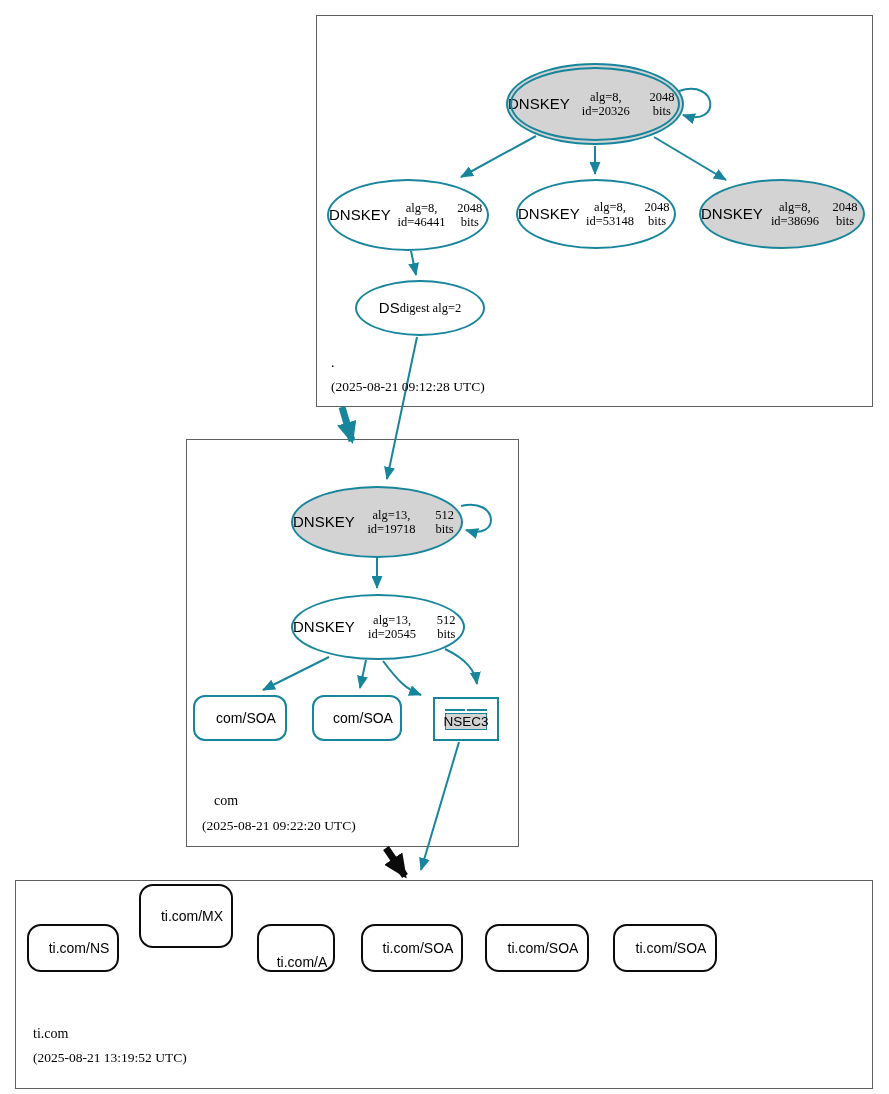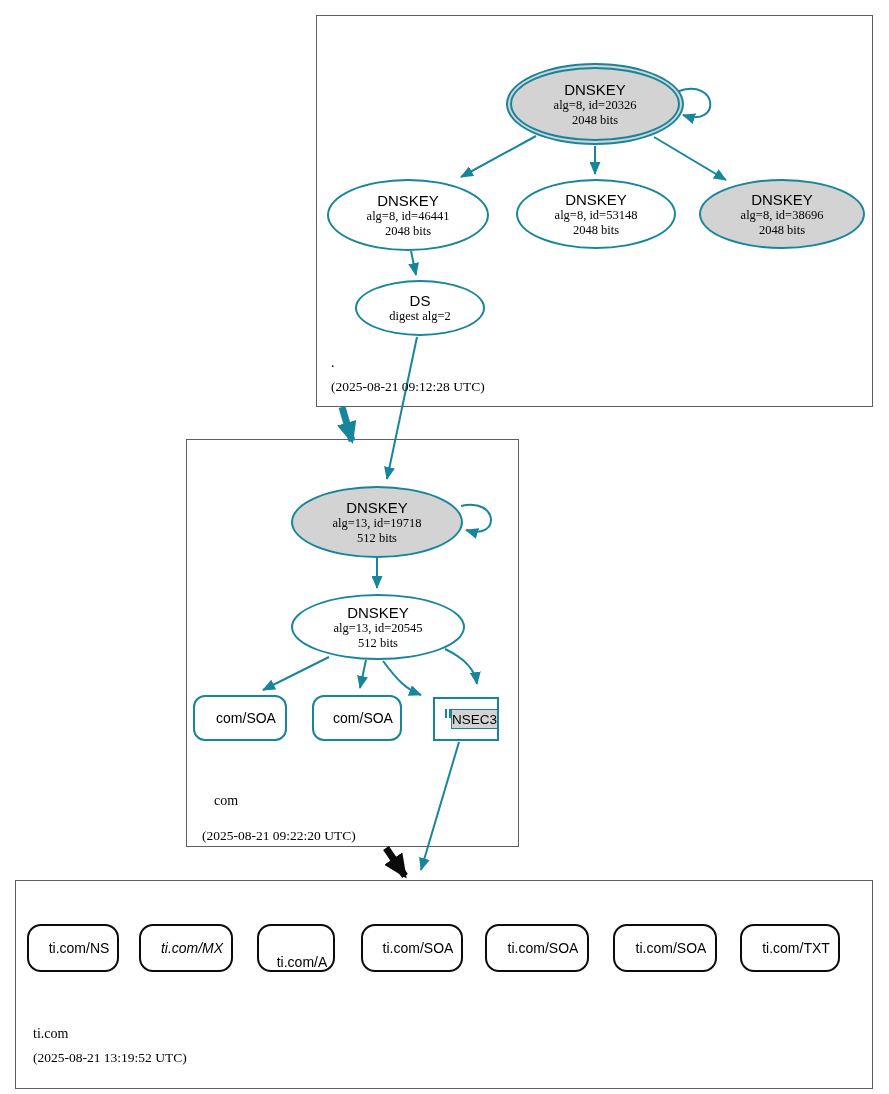--- a/index.html
+++ b/index.html
@@ -14,40 +14,40 @@
     font-family:"Liberation Sans",sans-serif;overflow:hidden;
   }
   .zone-box{
     position:absolute;border:1px solid var(--box-border);background:transparent;
     box-sizing:border-box;z-index:0;
   }
   #edges{position:absolute;left:0;top:0;z-index:1;}
   .node{position:absolute;z-index:2;box-sizing:border-box;}
   .ellipse{
     border:2px solid var(--teal);border-radius:50%;background:#fff;
-    display:flex;flex-direction:column;align-items:center;justify-content:center;
+    display:flex;flex-direction:row;align-items:center;justify-content:center;
     text-align:center;line-height:1.15;
   }
   .ellipse.gray{background:var(--gray-fill);}
   .ellipse.double{position:absolute;}
   .ellipse.double::after{
     content:"";position:absolute;inset:2px;border:2px solid var(--teal);
     border-radius:50%;pointer-events:none;
   }
   .ntitle{font-family:"Liberation Sans",sans-serif;font-size:15px;color:var(--ink);}
   .ndetail{font-family:"Liberation Serif",serif;font-size:12.5px;color:var(--ink);}
   .rrset{
     background:#fff;border:2px solid var(--teal);border-radius:12px;
     display:flex;align-items:center;justify-content:center;
     font-size:14px;color:var(--ink);padding-left:12px;
   }
   .rrset.black{border-color:#0b0b0b;border-radius:14px;}
   .nsec3{
     background:#fff;border:2.5px solid var(--teal);padding:10px;
-    display:flex;
+    display:flex;flex-direction:column;
   }
   .n3head{display:flex;gap:2px;height:9px;margin-bottom:2px;}
   .n3cell{flex:1;background:var(--gray-fill);border:1.5px solid var(--teal);box-sizing:border-box;}
   .n3body{
     flex:1;background:var(--gray-fill);border:1.5px solid var(--teal);box-sizing:border-box;
     display:flex;align-items:center;justify-content:center;font-size:13.5px;color:var(--ink);
   }
   .zone-label{
     position:absolute;z-index:2;font-family:"Liberation Serif",serif;
     font-size:14px;color:var(--ink);white-space:nowrap;
@@ -150,40 +150,37 @@
 
   <div class="node nsec3" style="left:433px;top:697px;width:66px;height:44px;">
     <div class="n3head">
       <div class="n3cell"></div>
       <div class="n3cell"></div>
     </div>
     <div class="n3body">NSEC3</div>
   </div>
 
   <div class="zone-label" style="left:214px;top:793px;">com</div>
-  <div class="zone-ts" style="left:202px;top:818px;margin-top:10px;">(2025-08-21 09:22:20 UTC)</div>
+  <div class="zone-ts" style="left:202px;top:818px;">(2025-08-21 09:22:20 UTC)</div>
 
   <div class="node rrset black" style="left:27px;top:924px;width:92px;height:48px;">
     <span>ti.com/NS</span>
   </div>
-  <div class="node rrset black" style="left:139px;top:924px;width:94px;height:48px;font-style:italic;">
+  <div class="node rrset black" style="left:139px;top:884px;width:94px;height:64px;">
     <span>ti.com/MX</span>
   </div>
   <div class="node rrset black" style="left:257px;top:924px;width:78px;height:48px;align-items:flex-end;">
     <span>ti.com/A</span>
   </div>
   <div class="node rrset black" style="left:361px;top:924px;width:102px;height:48px;">
     <span>ti.com/SOA</span>
   </div>
   <div class="node rrset black" style="left:485px;top:924px;width:104px;height:48px;">
     <span>ti.com/SOA</span>
   </div>
   <div class="node rrset black" style="left:613px;top:924px;width:104px;height:48px;">
     <span>ti.com/SOA</span>
   </div>
-  <div class="node rrset black" style="left:740px;top:924px;width:100px;height:48px;">
-    <span>ti.com/TXT</span>
-  </div>
 
   <div class="zone-label" style="left:33px;top:1026px;">ti.com</div>
   <div class="zone-ts" style="left:33px;top:1050px;">(2025-08-21 13:19:52 UTC)</div>
 
 </div>
 
 </body></html>

